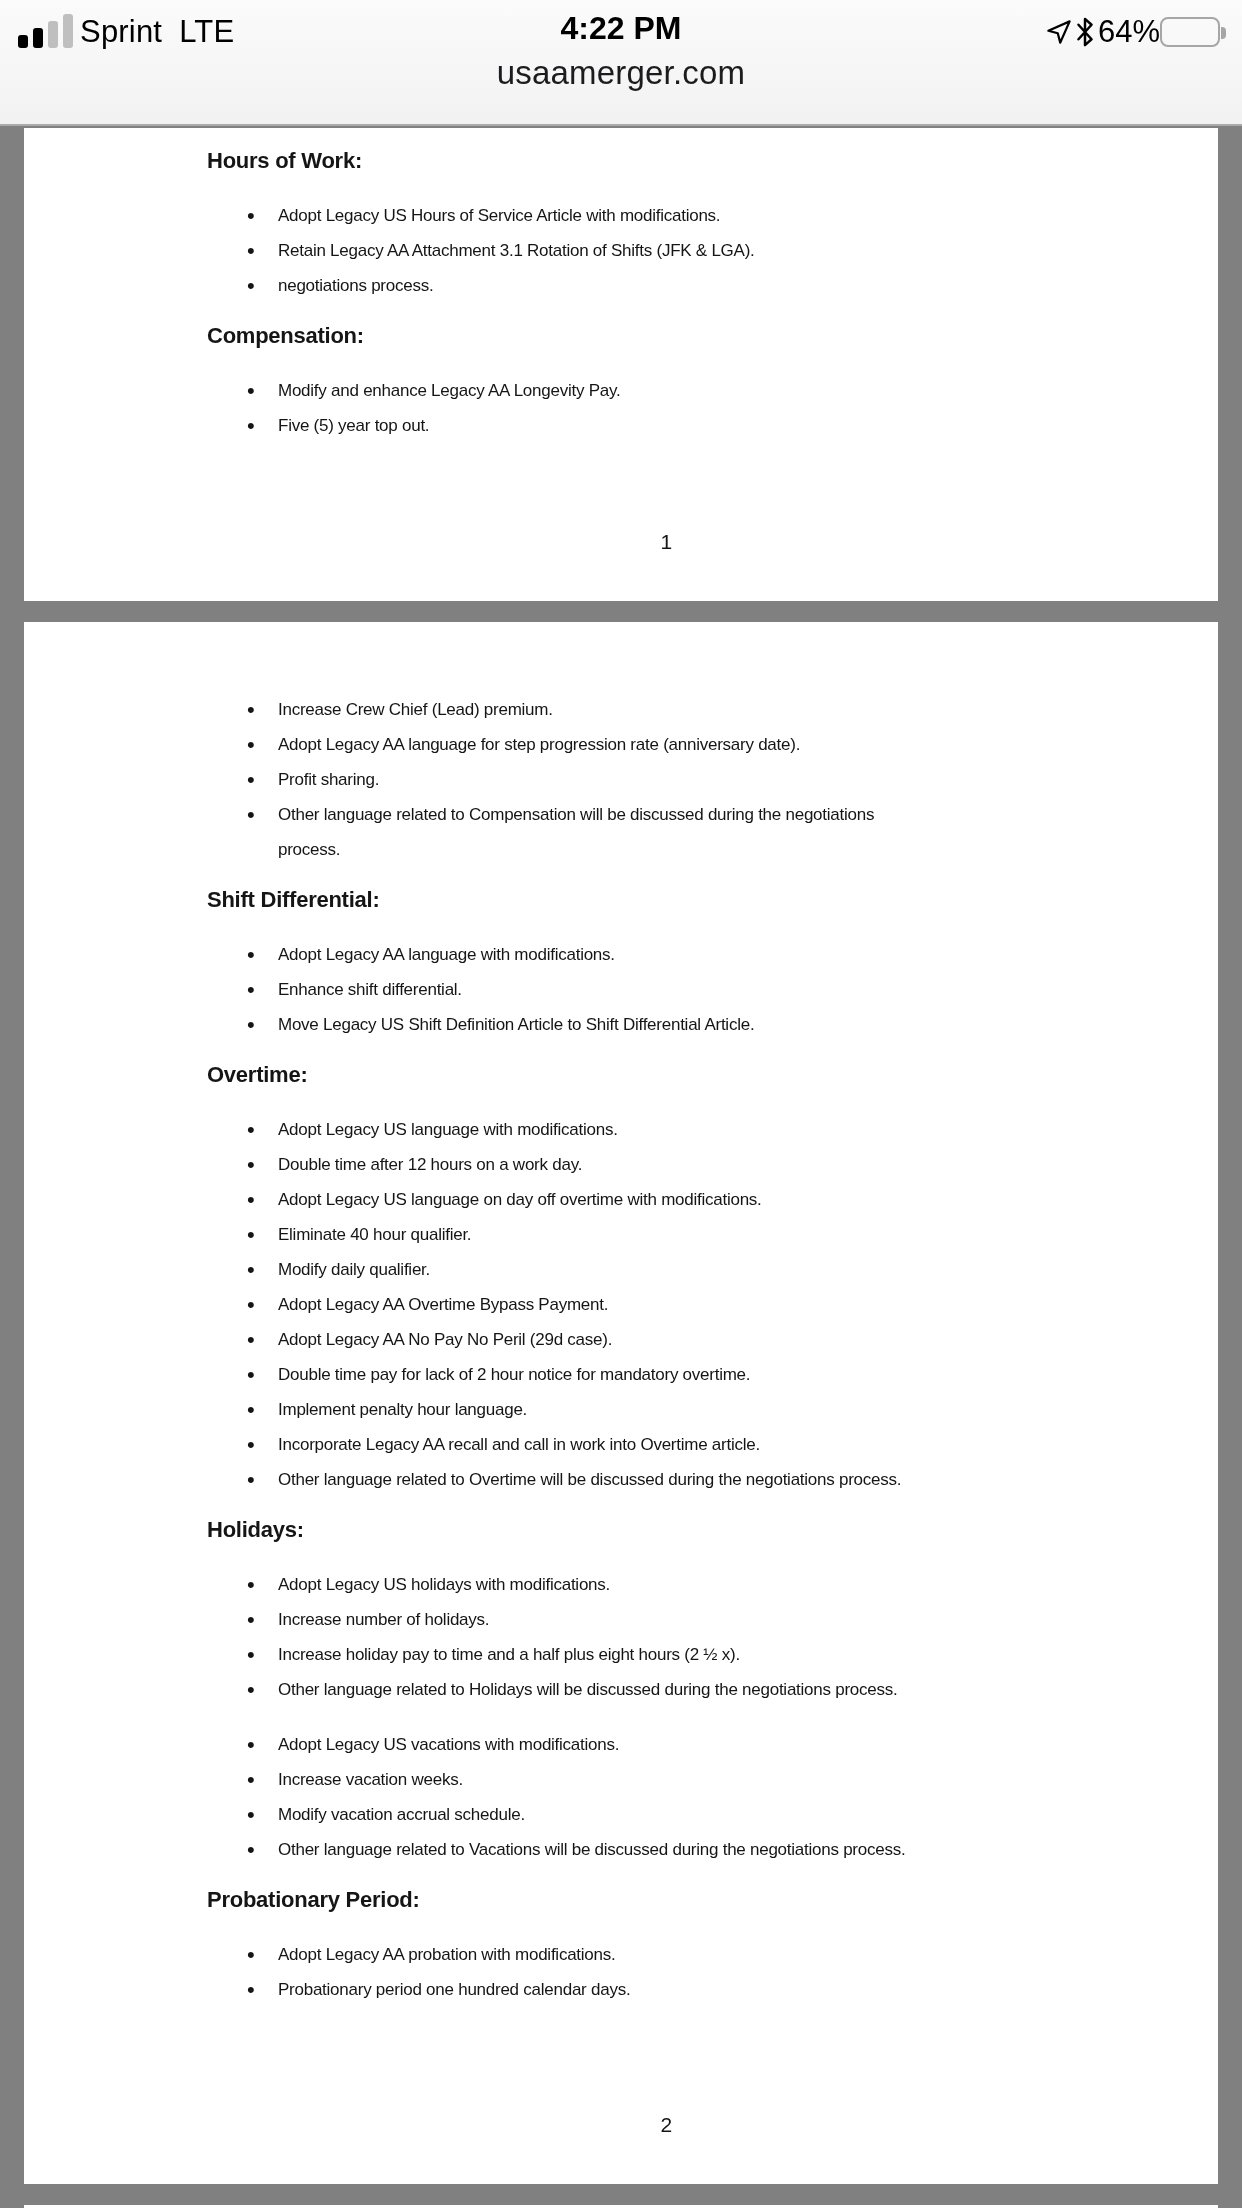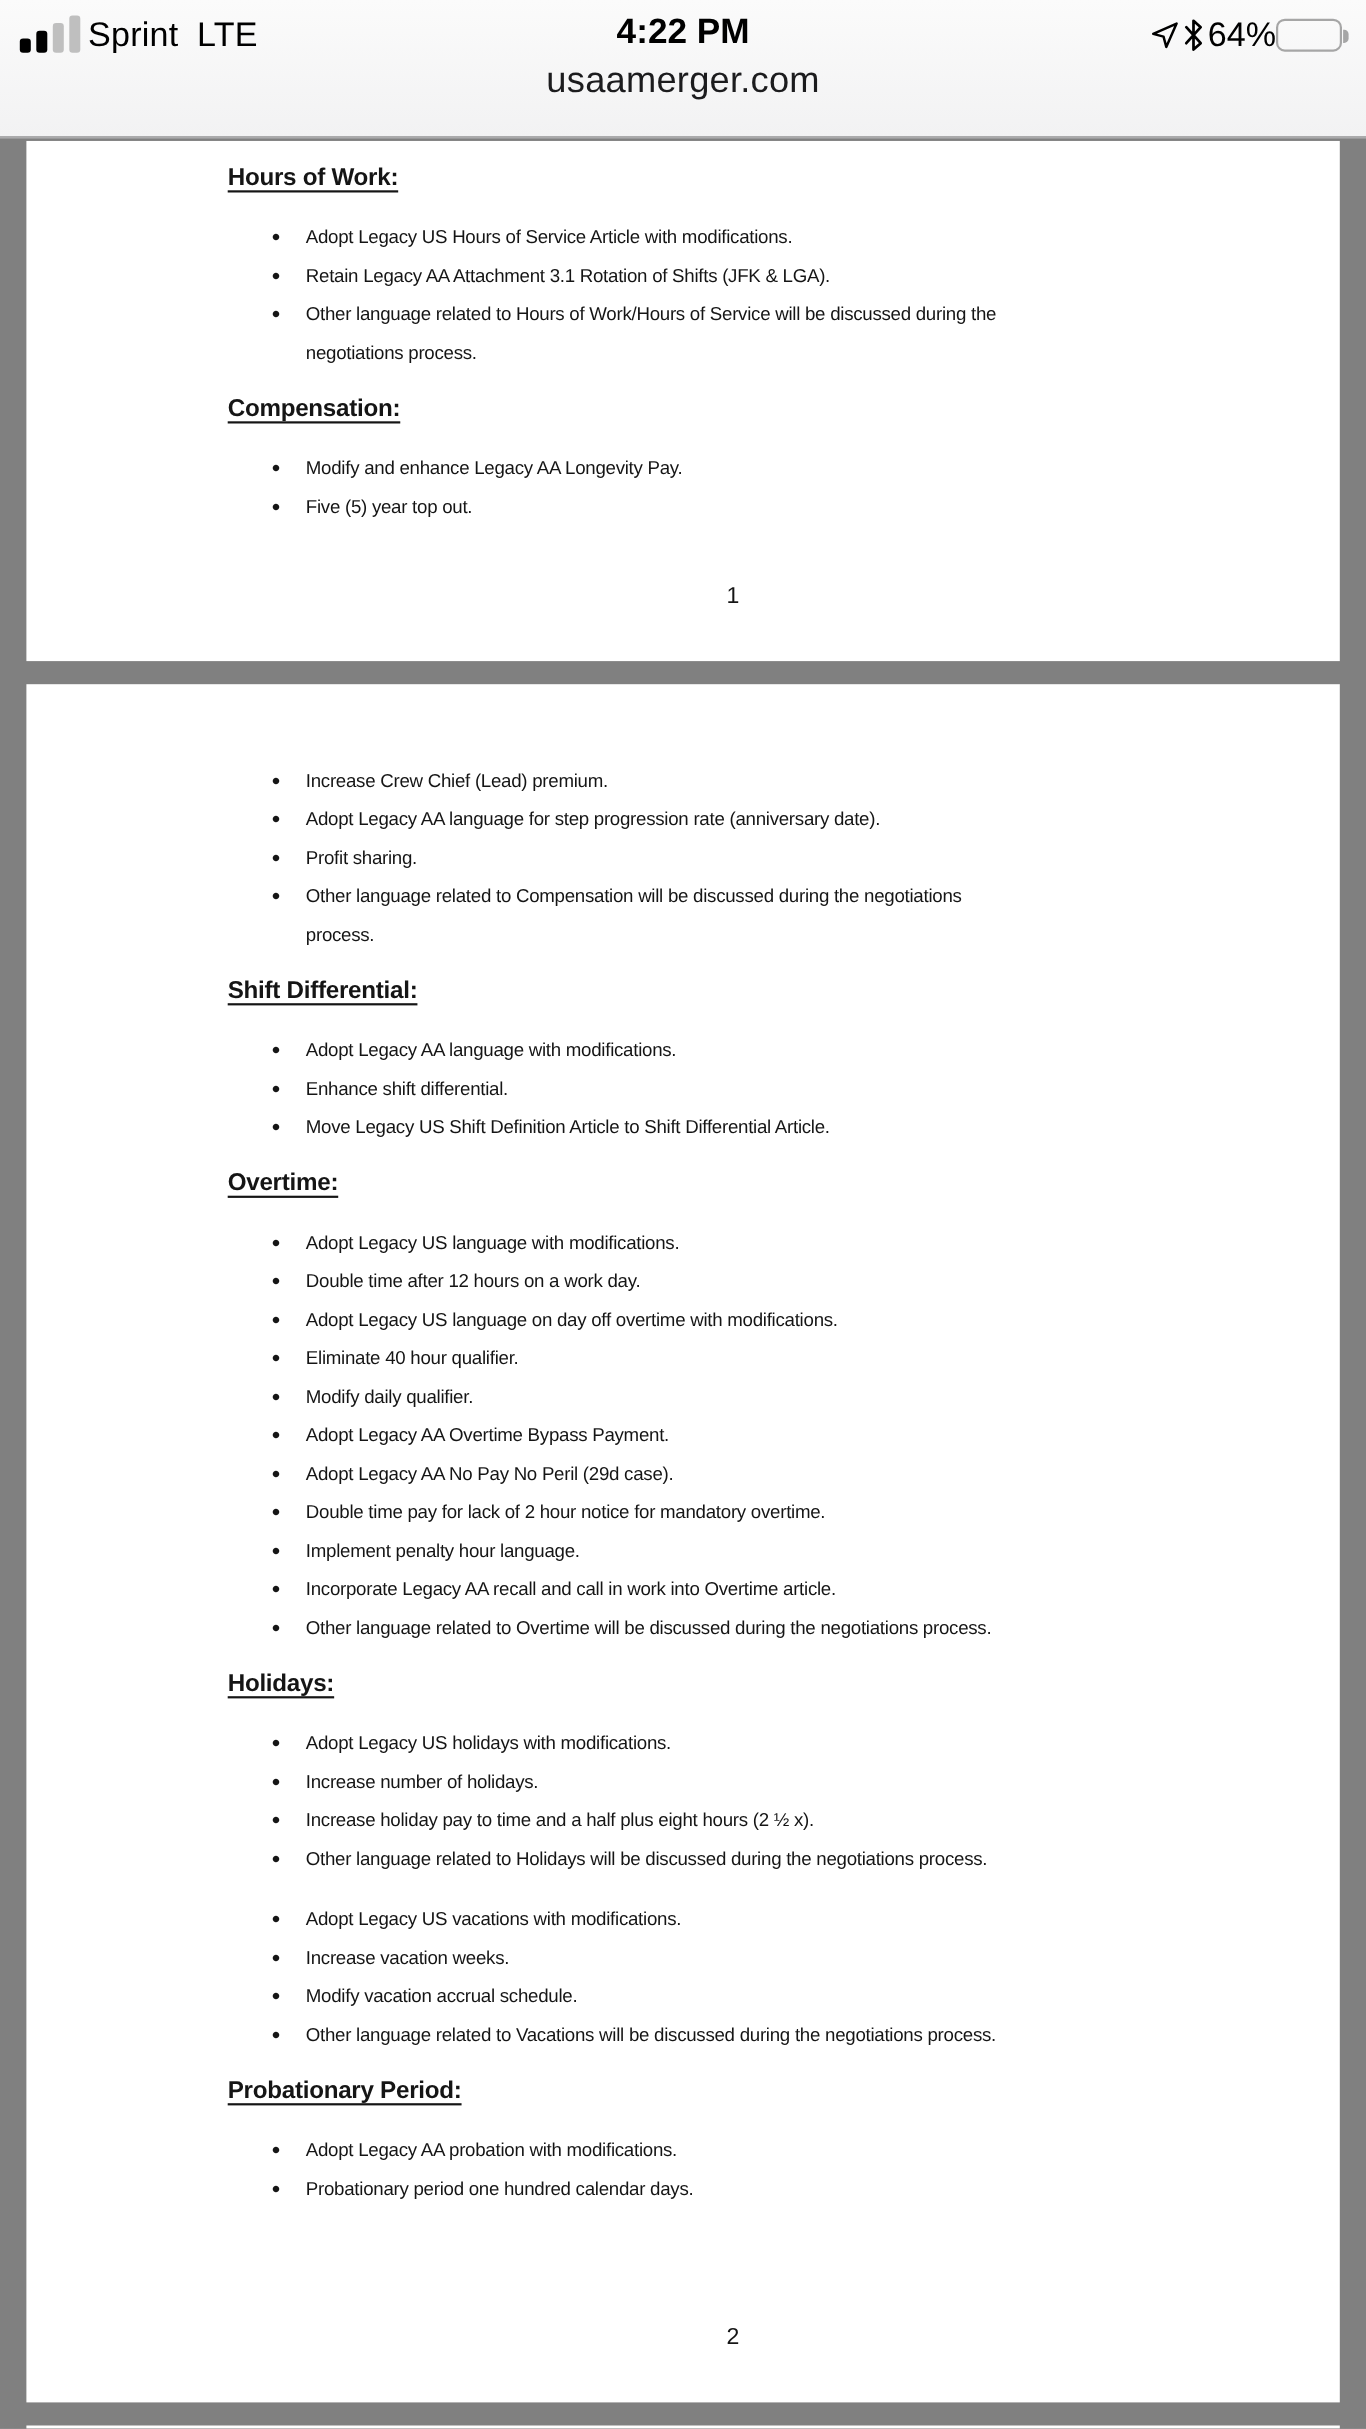--- a/index.html
+++ b/index.html
@@ -57,21 +57,21 @@
     position:absolute; left:24px; width:1194px; background:#ffffff;
   }
   .page-content {
     overflow:hidden; height:100%;
     padding:0 20px 0 183px;
     color:#151515;
   }
   .section-heading {
     margin-top:15px;
     font-size:22px; font-weight:bold; line-height:35px;
-    text-decoration:underline; text-underline-offset:5px;
+    text-underline-offset:5px;
     text-decoration-thickness:2px;
     letter-spacing:-0.25px;
   }
   .bullet-list { margin-top:20px; }
   .bullet { display:flex; }
   .bullet .marker {
     width:31px; margin-left:40px; flex:0 0 31px;
     font-size:22px; line-height:35px;
   }
   .bullet-text { flex:1; }
@@ -137,21 +137,20 @@
           </div>
           <div class="bullet">
             <span class="marker">•</span>
             <div class="bullet-text">
               <span class="line">Retain Legacy AA Attachment 3.1 Rotation of Shifts (JFK &amp; LGA).</span>
             </div>
           </div>
           <div class="bullet">
             <span class="marker">•</span>
             <div class="bullet-text">
-              <span class="line">Other language related to Hours of Work/Hours of Service will be discussed during the</span>
               <span class="line">negotiations process.</span>
             </div>
           </div>
         </div>
         <div class="section-heading">Compensation:</div>
         <div class="bullet-list">
           <div class="bullet">
             <span class="marker">•</span>
             <div class="bullet-text">
               <span class="line">Modify and enhance Legacy AA Longevity Pay.</span>

